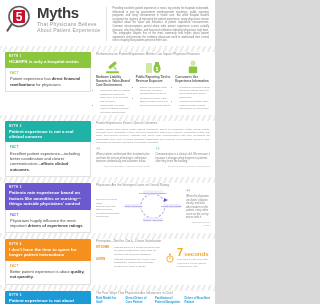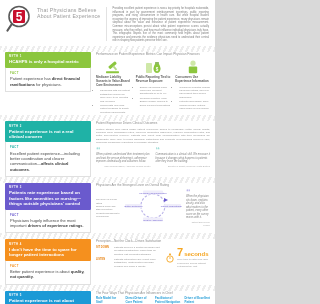--- a/index.html
+++ b/index.html
@@ -140,20 +140,21 @@
     <div class="logo-block">
       <div class="mag">
         <svg width="30" height="27" viewBox="0 0 30 27">
           <circle cx="13" cy="11.5" r="10" fill="none" stroke="#5a5a5a" stroke-width="1.6"></circle>
           <line x1="5.5" y1="19.5" x2="1.5" y2="25.5" stroke="#5a5a5a" stroke-width="2.2" stroke-linecap="round"></line>
           <rect x="7" y="5" width="12" height="13" rx="1.2" fill="#c8102e"></rect>
           <text x="13" y="16" font-family="Liberation Sans, sans-serif" font-size="12" font-weight="bold" fill="#ffffff" text-anchor="middle">5</text>
         </svg>
       </div>
       <div class="title-block">
+        <div class="t-myths">Myths</div>
         <div class="t-sub1">That Physicians Believe</div>
         <div class="t-sub2">About Patient Experience</div>
       </div>
     </div>
     <div class="hdr-rule"></div>
     <div class="hdr-copy">Providing excellent patient experience is now a top priority for hospitals nationwide, influenced in part by government reimbursement incentives, public reporting programs, and rising consumerism in health care. But while hospital leaders recognize the urgency of improving the patient experience, many physicians remain skeptical about the value and relevance of patient experience measurement. Common misconceptions persist about what patient experience scores actually measure, who they reflect, and how much influence individual physicians truly have. This infographic dispels five of the most commonly held myths about patient experience and presents the evidence physicians need to understand their central role in shaping how patients perceive their care.</div>
   </div>
 
   <div class="dashrow"></div>
 

